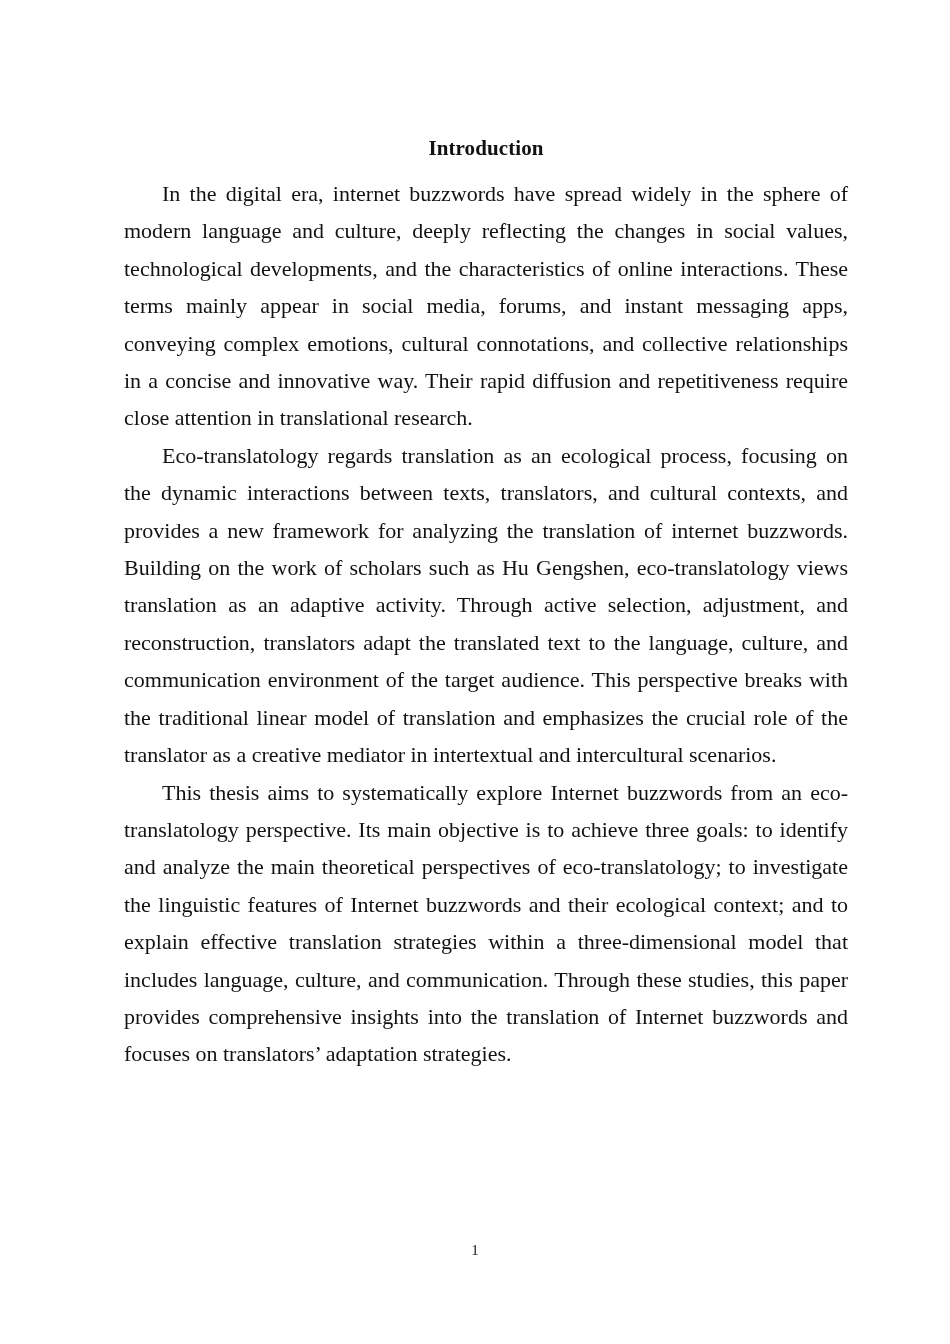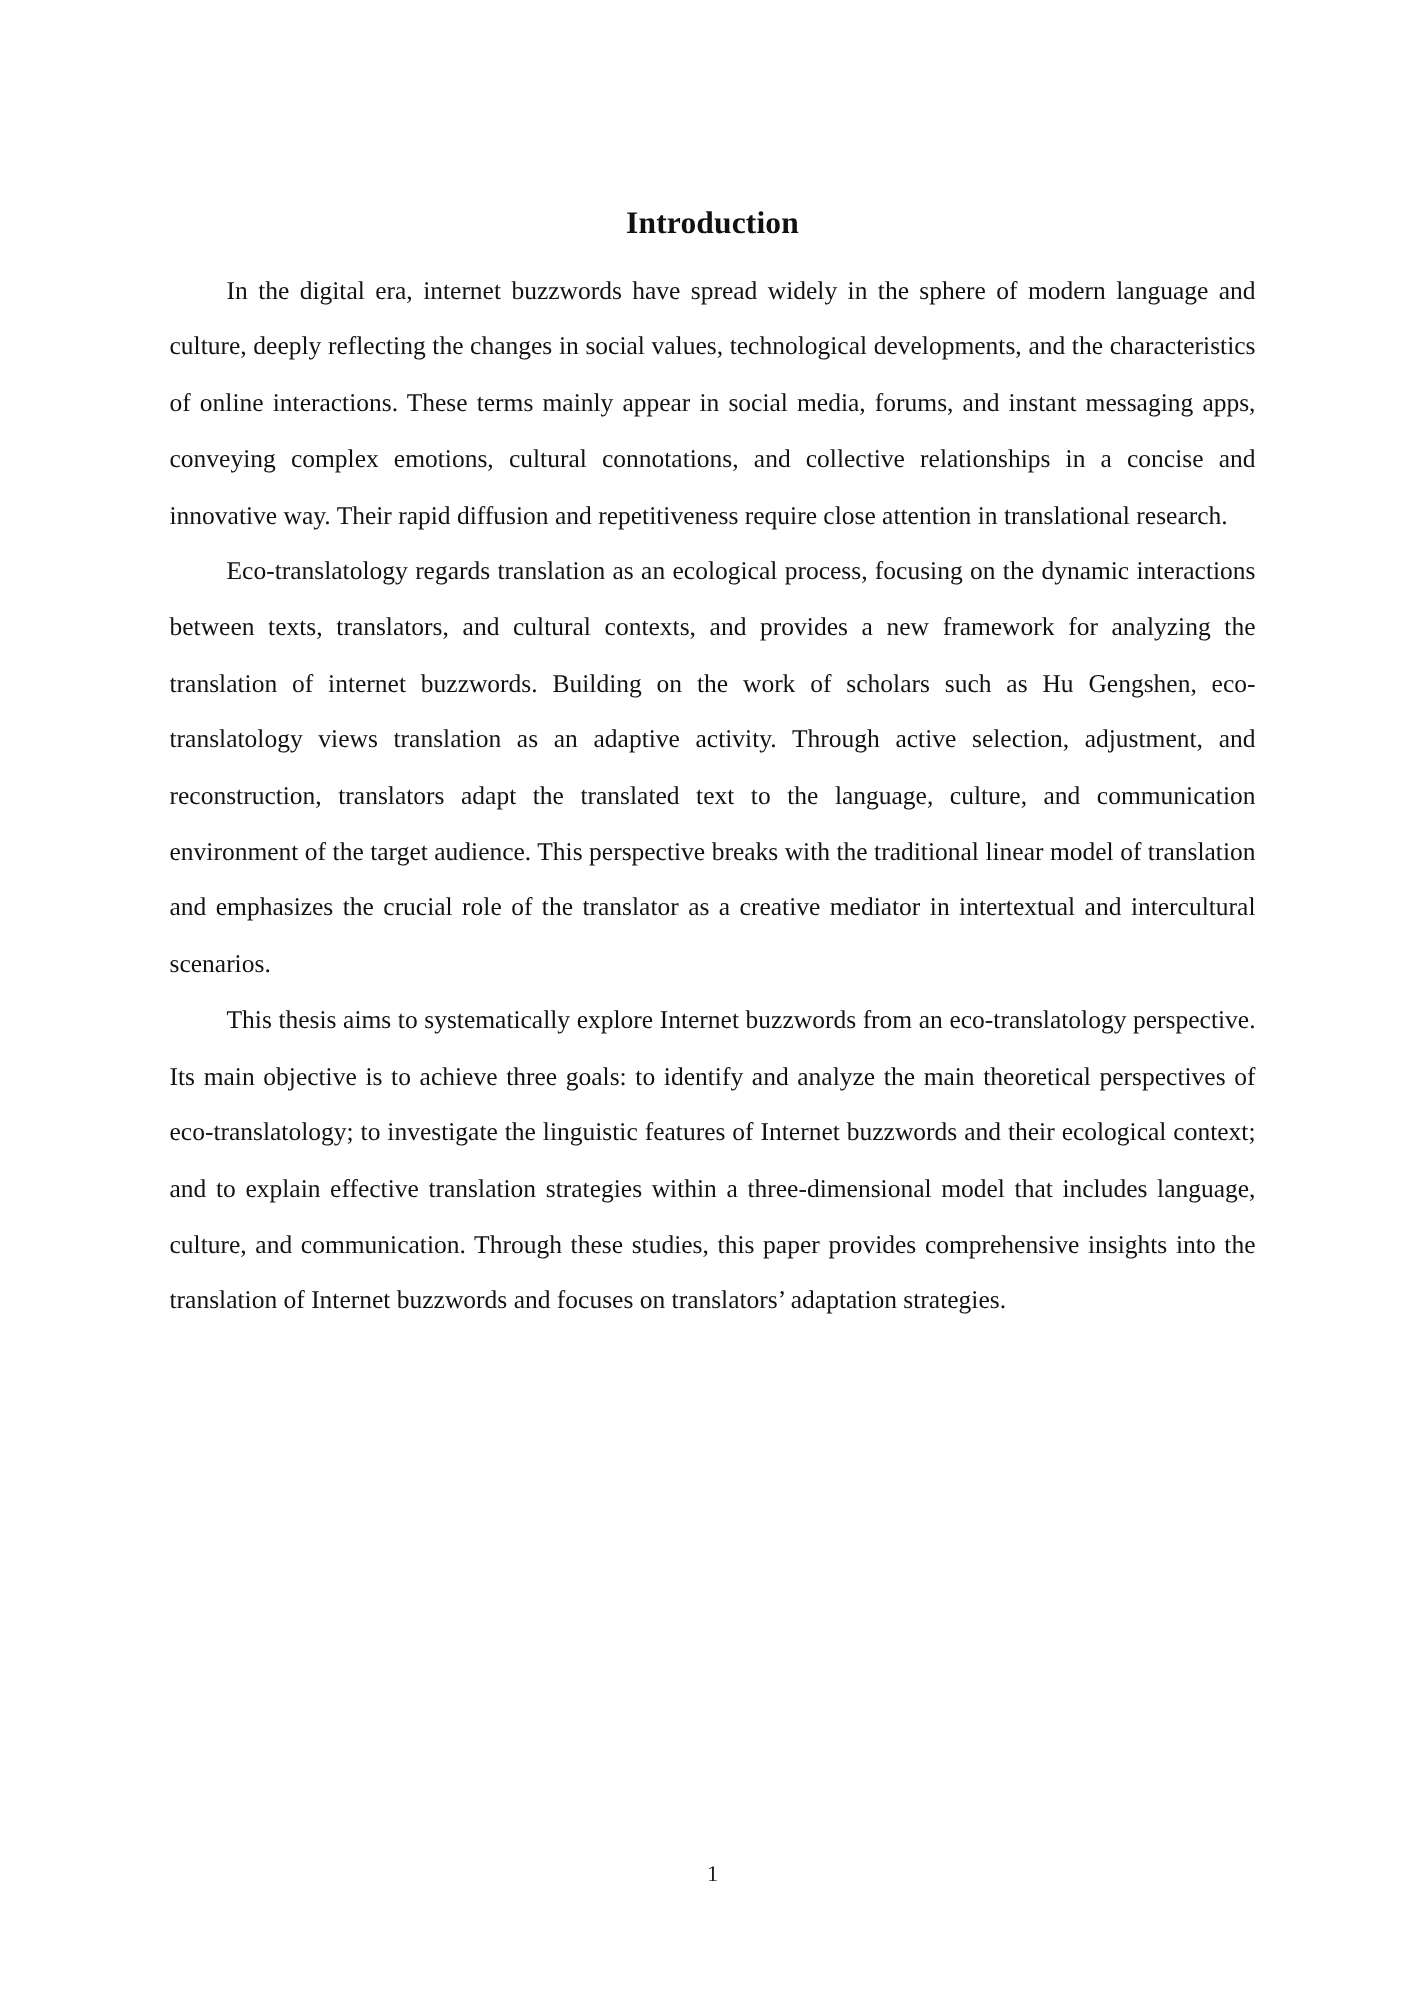--- a/index.html
+++ b/index.html
@@ -14,39 +14,39 @@
     width: 950px;
     height: 1344px;
     margin: 0 auto;
     background: #ffffff;
     overflow: hidden;
     box-sizing: border-box;
   }
 
   .content {
     position: absolute;
-    left: 113px;
+    left: 124px;
     top: 138px;
     width: 724px;
   }
 
   .doc-title {
     font-family: "Liberation Serif", "DejaVu Serif", serif;
     font-size: 21px;
     font-weight: bold;
     color: #111111;
     text-align: center;
     line-height: 1.0;
     margin: 0 0 16px 0;
     letter-spacing: 0.1px;
   }
 
   .paragraph {
     font-family: "Liberation Serif", "DejaVu Serif", serif;
-    font-size: 17px;
+    font-size: 22px;
     color: #121212;
     text-align: justify;
     text-justify: inter-word;
     line-height: 37.4px;
     margin: 0;
     text-indent: 38px;
     -webkit-hyphens: none;
     hyphens: none;
     word-spacing: 0px;
   }

